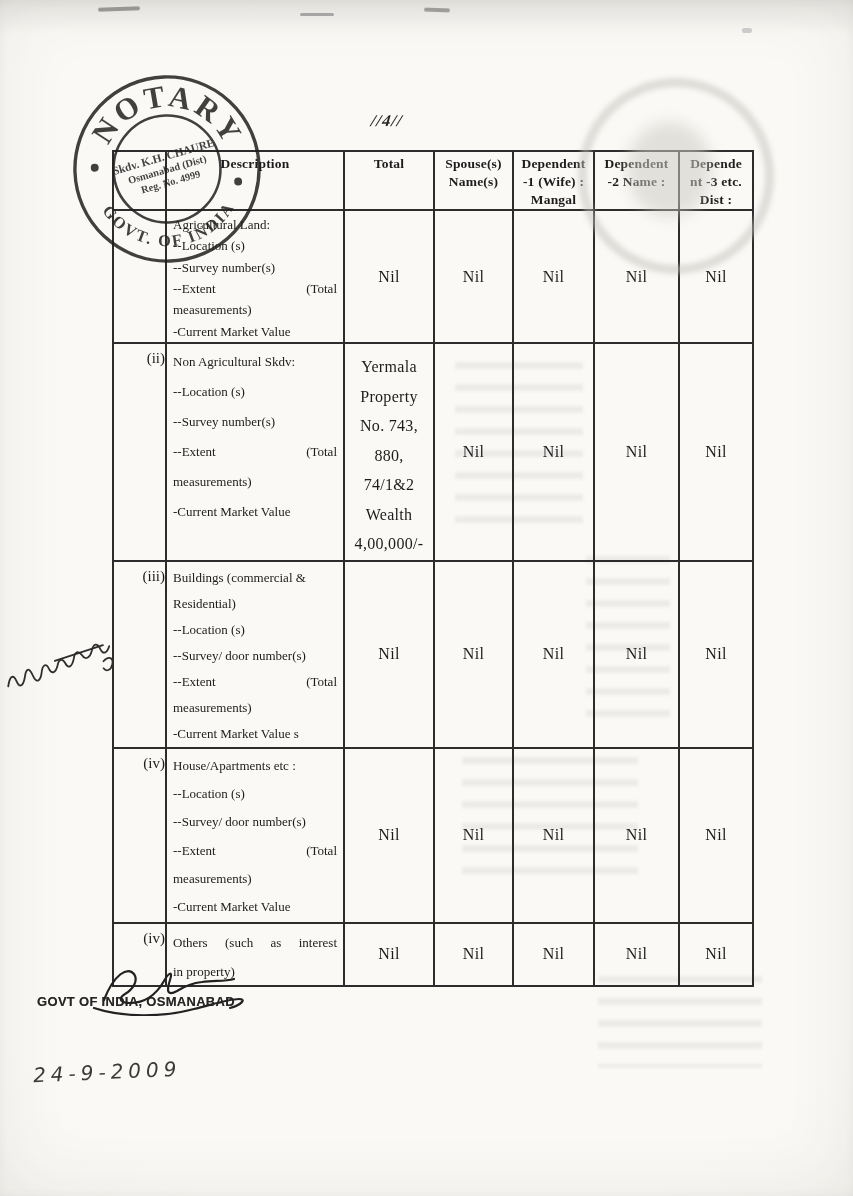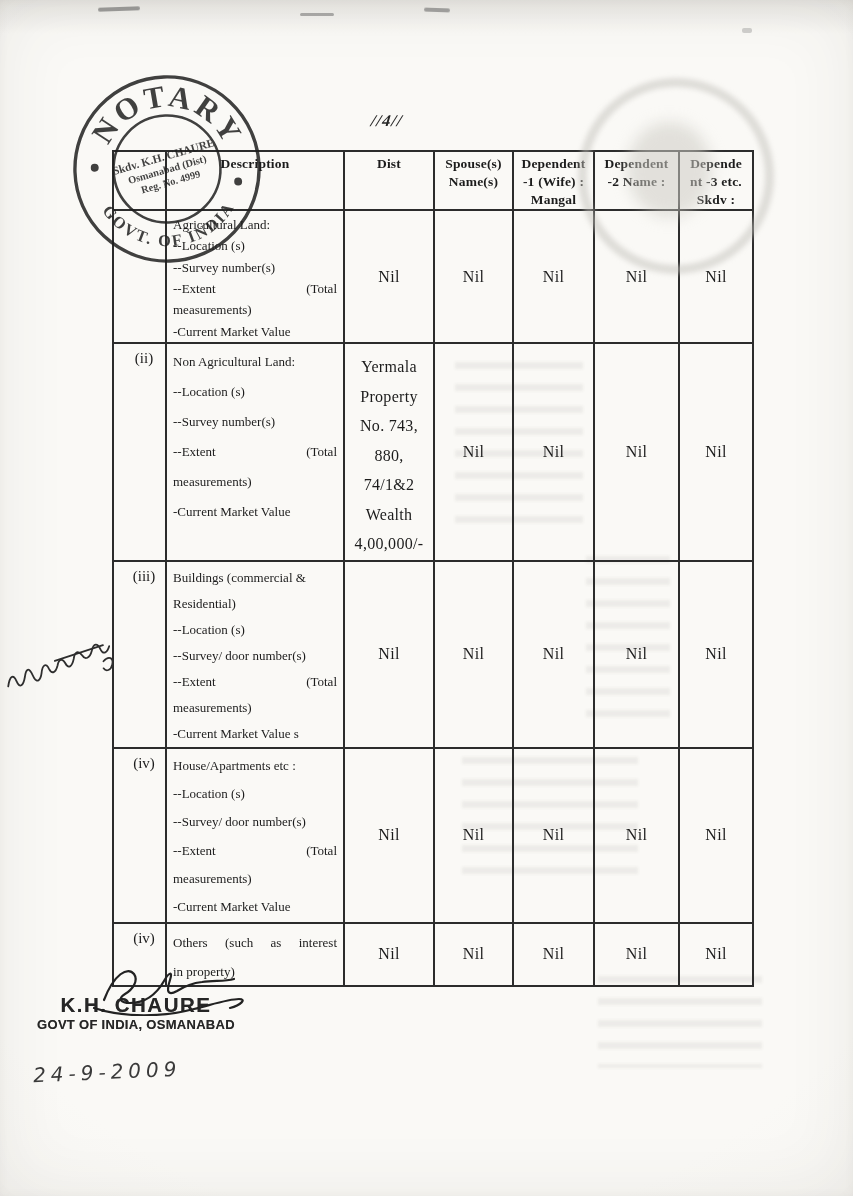--- a/index.html
+++ b/index.html
@@ -16,21 +16,21 @@
   table.assets{
     position:absolute;left:112px;top:150px;width:640px;
     border-collapse:collapse;table-layout:fixed;
   }
   table.assets th, table.assets td{
     border:2px solid #2c2c2c;overflow:hidden;
   }
   thead tr{height:58px;}
   th{font-size:13.5px;font-weight:bold;text-align:center;vertical-align:top;
      padding:3px 1px 0 1px;line-height:1.33;letter-spacing:.2px;}
-  td.sr{vertical-align:top;text-align:center;padding:6px 0 0 9px;font-size:15px;}
+  td.sr{vertical-align:top;text-align:right;padding:6px 0 0 9px;font-size:15px;}
   td.desc{vertical-align:top;text-align:left;padding:3px 6px 0 6px;font-size:13px;}
   td.val{font-weight:normal;font-size:16px;text-align:center;vertical-align:middle;letter-spacing:.3px;}
   td.val.multi{vertical-align:top;padding-top:8px;margin-top:16px;}
   .vline{line-height:29.5px;}
   .dline.j{text-align:justify;text-align-last:justify;}
   tr.r0{height:129px;} tr.r0 .dline{line-height:21.4px;}
   tr.r1{height:208px;} tr.r1 .dline{line-height:30px;}
   tr.r2{height:152px;} tr.r2 .dline{line-height:26px;}
   tr.r3{height:172px;} tr.r3 .dline{line-height:28.3px;}
   tr.r4{height:57px;}  tr.r4 .dline{line-height:26px;padding-top:3px;}
@@ -96,39 +96,39 @@
         <col style="width:85px">
         <col style="width:74px">
     </colgroup>
     <thead>
         <tr>
           <th></th>
           <th>
             <div>Description</div>
           </th>
           <th>
-            <div>Dist</div>
+            <div>Total</div>
           </th>
           <th>
             <div>Spouse(s)</div>
             <div>Name(s)</div>
           </th>
           <th>
             <div>Dependent</div>
             <div>-1 (Wife) :</div>
             <div>Mangal</div>
           </th>
           <th>
             <div>Dependent</div>
             <div>-2 Name :</div>
           </th>
           <th>
             <div>Depende</div>
             <div>nt -3 etc.</div>
-            <div>Skdv :</div>
+            <div>Dist :</div>
           </th>
         </tr>
       </thead>
     <tbody>
         <tr class="r0">
           <td class="sr"></td>
           <td class="desc">
             <div class="dline">Agricultural Land:</div>
             <div class="dline">--Location (s)</div>
             <div class="dline">--Survey number(s)</div>
@@ -138,21 +138,21 @@
           </td>
           <td class="val">Nil</td>
           <td class="val">Nil</td>
           <td class="val">Nil</td>
           <td class="val">Nil</td>
           <td class="val">Nil</td>
         </tr>
         <tr class="r1">
           <td class="sr">(ii)</td>
           <td class="desc">
-            <div class="dline">Non Agricultural Land:</div>
+            <div class="dline">Non Agricultural Skdv:</div>
             <div class="dline">--Location (s)</div>
             <div class="dline">--Survey number(s)</div>
             <div class="dline j">--Extent (Total</div>
             <div class="dline">measurements)</div>
             <div class="dline">-Current Market Value</div>
           </td>
           <td class="val multi">
             <div class="vline">Yermala</div>
             <div class="vline">Property</div>
             <div class="vline">No. 743,</div>
@@ -247,19 +247,18 @@
   </svg>
 
   <svg class="signature" viewBox="0 0 195 60">
     <g fill="none" stroke="#222222" stroke-width="2.2" stroke-linecap="round">
       <path d="M16,44 c10,-26 24,-34 30,-26 c5,7 -2,16 -9,20 c-8,5 -4,9 5,9 c16,0 26,-8 34,-22 c5,-9 9,-10 6,-1 c-4,12 -2,16 7,11 c8,-5 16,-8 25,-9 c12,-2 22,0 32,-3"></path>
       <path d="M6,52 c30,10 70,9 100,1 c20,-5 35,-10 45,-10 c8,0 2,6 -9,9"></path>
     </g>
   </svg>
 
   <div class="notary-block">
-    <div class="notary-name">K.H. CHAURE</div>
     <div class="notary-org">GOVT OF INDIA, OSMANABAD</div>
   </div>
 
   <div class="hand-date">24-9-2009</div>
 
 </div>
 
 </body></html>

